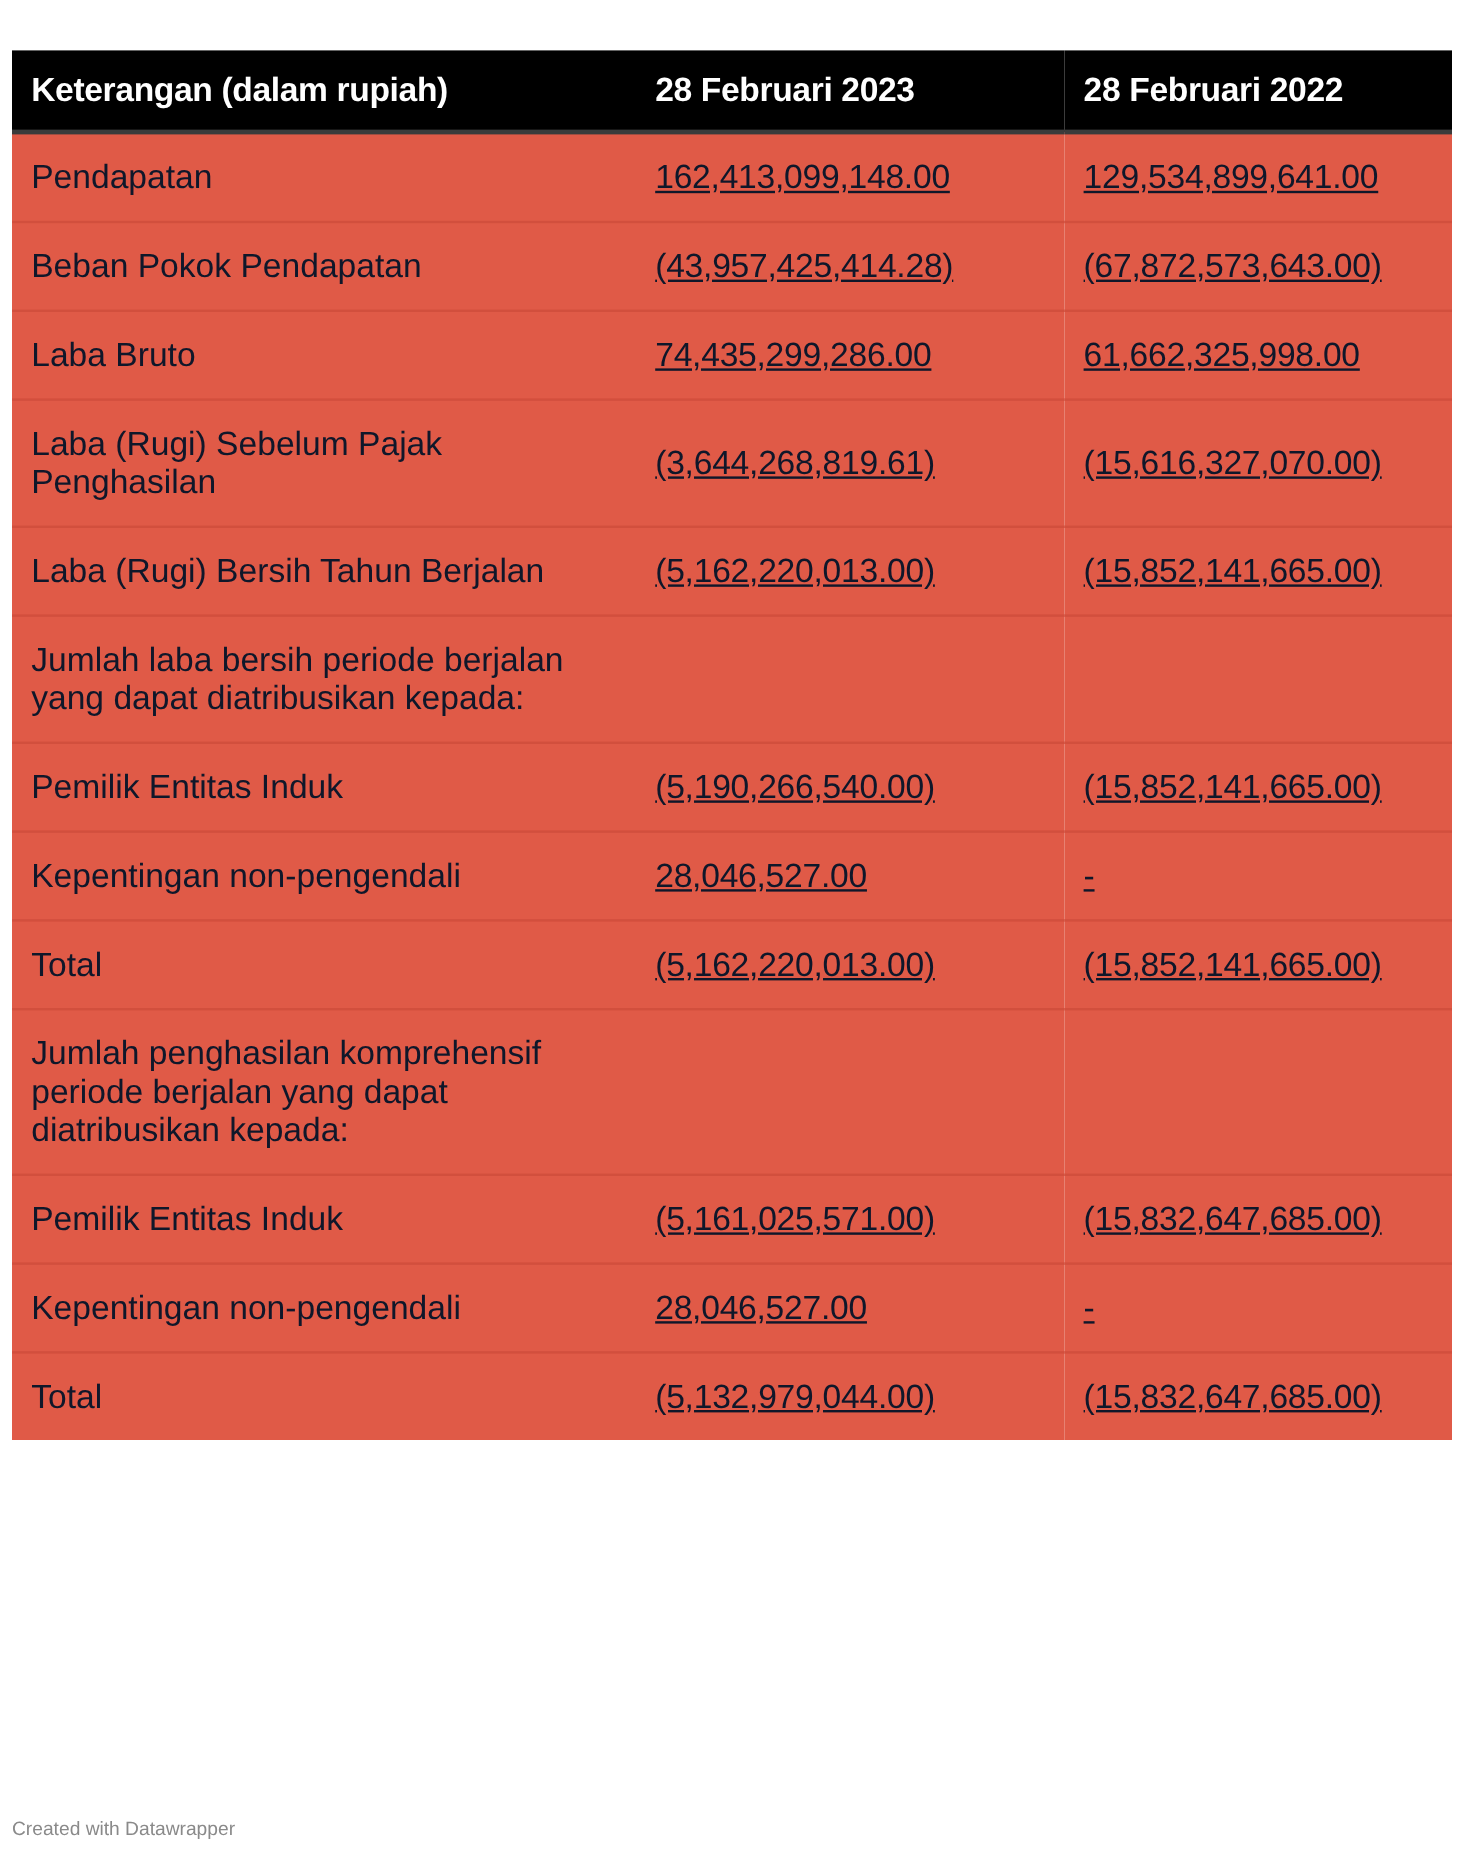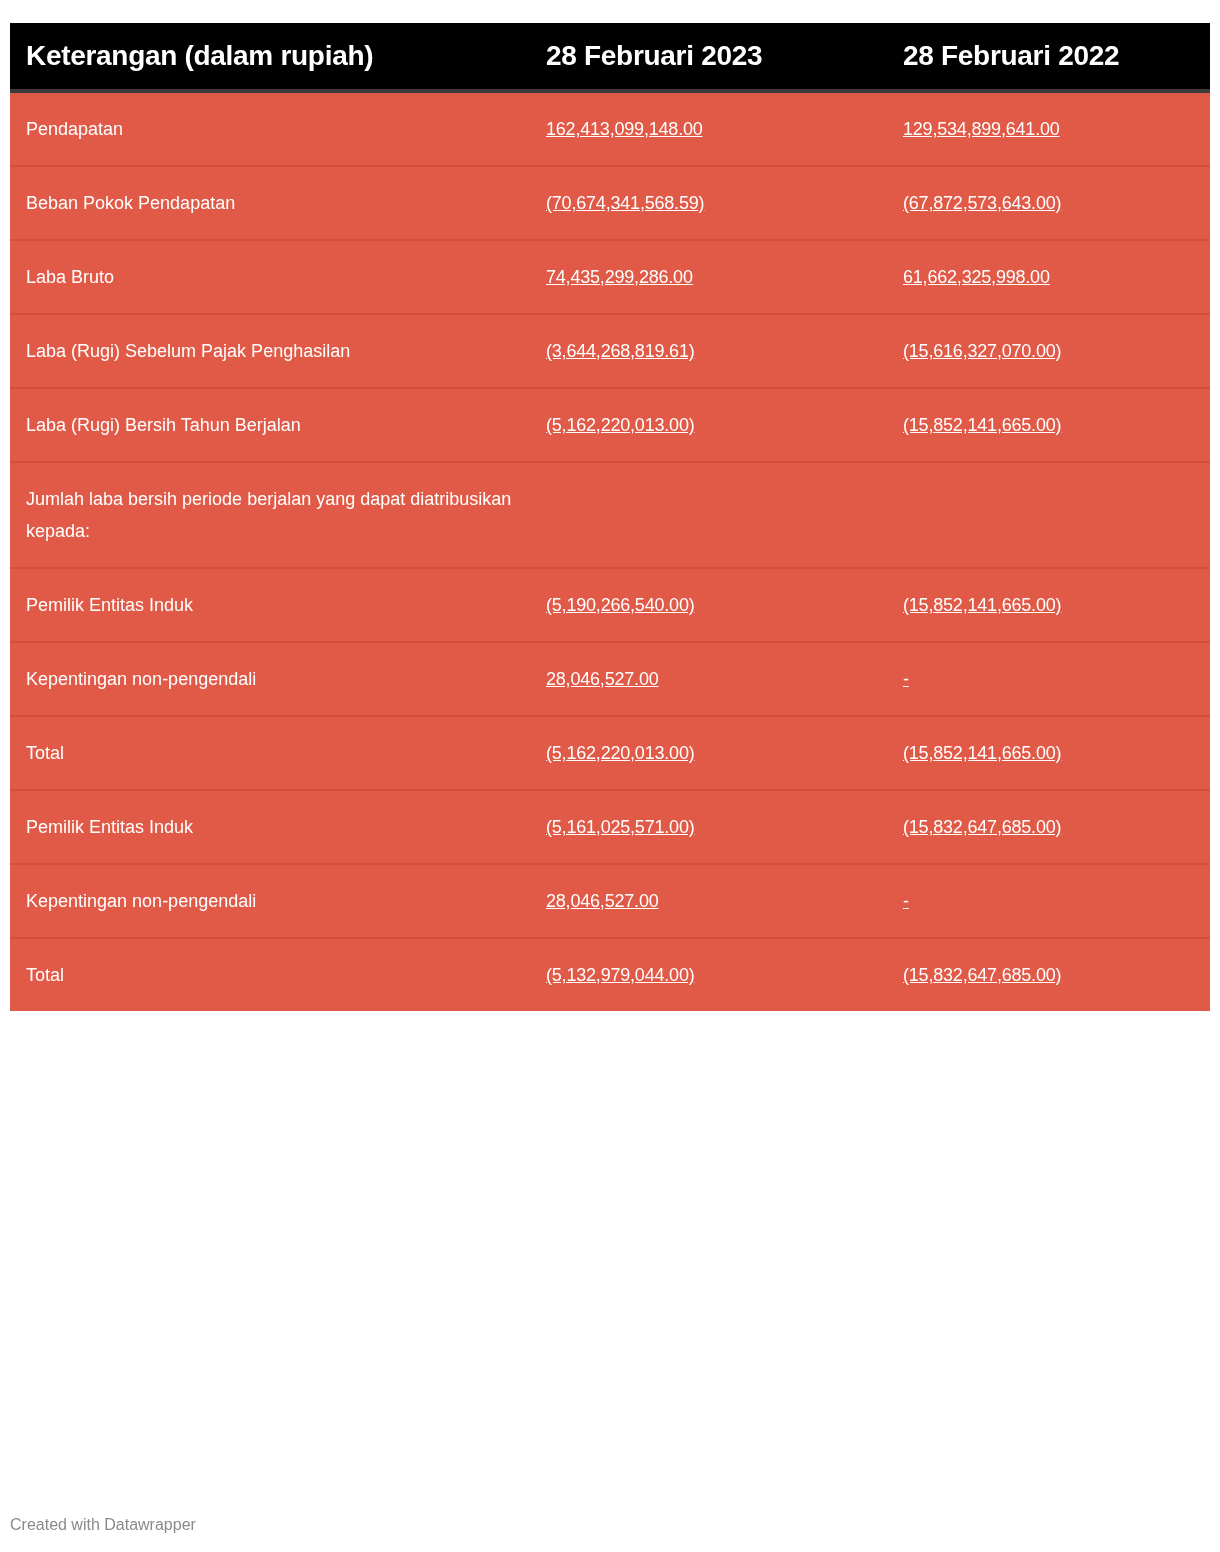--- a/index.html
+++ b/index.html
@@ -1,29 +1,29 @@
 <!DOCTYPE html>
 <html><head>
   <meta charset="utf-8">
   <style>
     html, body { margin: 0; padding: 0; background: #ffffff; }
     body { width: 1220px; height: 1552px; position: relative; font-family: "Liberation Sans", sans-serif; }
-    .wrap { position: absolute; left: 10px; top: 23px; width: 1200px; }
+    .wrap { position: absolute; left: 10px; top: 42px; width: 1200px; }
     table { border-collapse: collapse; width: 1200px; table-layout: fixed; }
     col.c1 { width: 520px; }
     col.c2 { width: 357px; }
     col.c3 { width: 323px; }
     thead th {
       background: #000000; color: #ffffff; text-align: left;
       font-weight: bold; font-size: 28px; height: 66px; padding: 0 0 0 16px;
       border-bottom: 4px solid #3b3b3b; vertical-align: middle;
       letter-spacing: -0.3px;
     }
     tbody td {
-      background: #e05a47; color: #ffffff; font-size: 18px; line-height: 32px;
+      background: #e05a47; color: #0f172a; font-size: 28px; line-height: 32px;
       padding: 20px 16px 20px 16px; vertical-align: middle;
       border-top: 2px solid #d24f3d;
     }
     tbody tr:first-child td { border-top: none; }
     tbody td.num { padding-left: 16px; letter-spacing: -0.2px; text-decoration: underline; }
     .footer { position: absolute; left: 10px; top: 1516px; font-size: 16px; color: #8a8a8a; }
   </style>
 </head>
 <body>
 
@@ -42,21 +42,21 @@
       </tr>
     </thead>
     <tbody id="tbody">
         <tr>
           <td>Pendapatan</td>
           <td class="num">162,413,099,148.00</td>
           <td class="num">129,534,899,641.00</td>
         </tr>
         <tr>
           <td>Beban Pokok Pendapatan</td>
-          <td class="num">(70,674,341,568.59)</td>
+          <td class="num">(43,957,425,414.28)</td>
           <td class="num">(67,872,573,643.00)</td>
         </tr>
         <tr>
           <td>Laba Bruto</td>
           <td class="num">74,435,299,286.00</td>
           <td class="num">61,662,325,998.00</td>
         </tr>
         <tr>
           <td>Laba (Rugi) Sebelum Pajak Penghasilan</td>
           <td class="num">(3,644,268,819.61)</td>
@@ -81,20 +81,25 @@
           <td>Kepentingan non-pengendali</td>
           <td class="num">28,046,527.00</td>
           <td class="num">-</td>
         </tr>
         <tr>
           <td>Total</td>
           <td class="num">(5,162,220,013.00)</td>
           <td class="num">(15,852,141,665.00)</td>
         </tr>
         <tr>
+          <td>Jumlah penghasilan komprehensif periode berjalan yang dapat diatribusikan kepada:</td>
+          <td class="num"></td>
+          <td class="num"></td>
+        </tr>
+        <tr>
           <td>Pemilik Entitas Induk</td>
           <td class="num">(5,161,025,571.00)</td>
           <td class="num">(15,832,647,685.00)</td>
         </tr>
         <tr>
           <td>Kepentingan non-pengendali</td>
           <td class="num">28,046,527.00</td>
           <td class="num">-</td>
         </tr>
         <tr>

